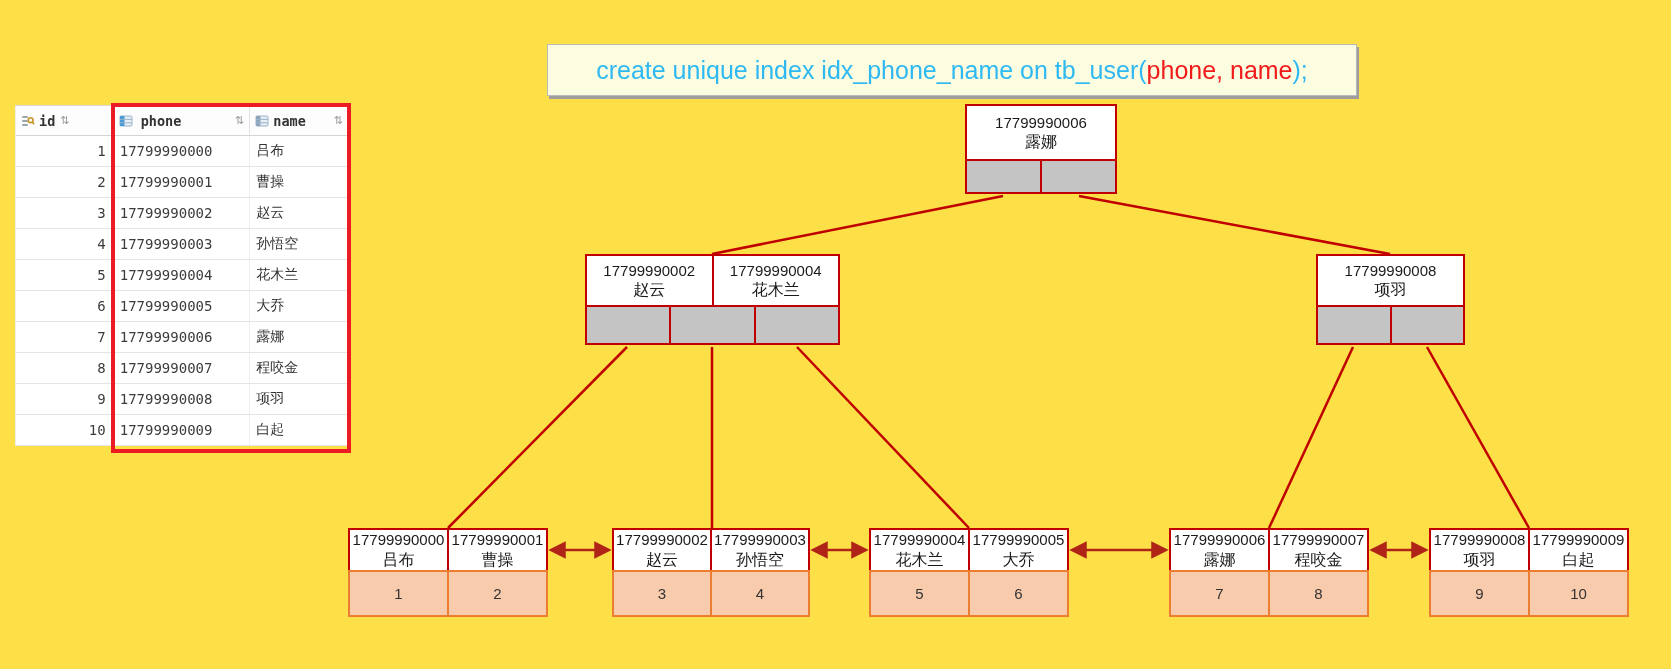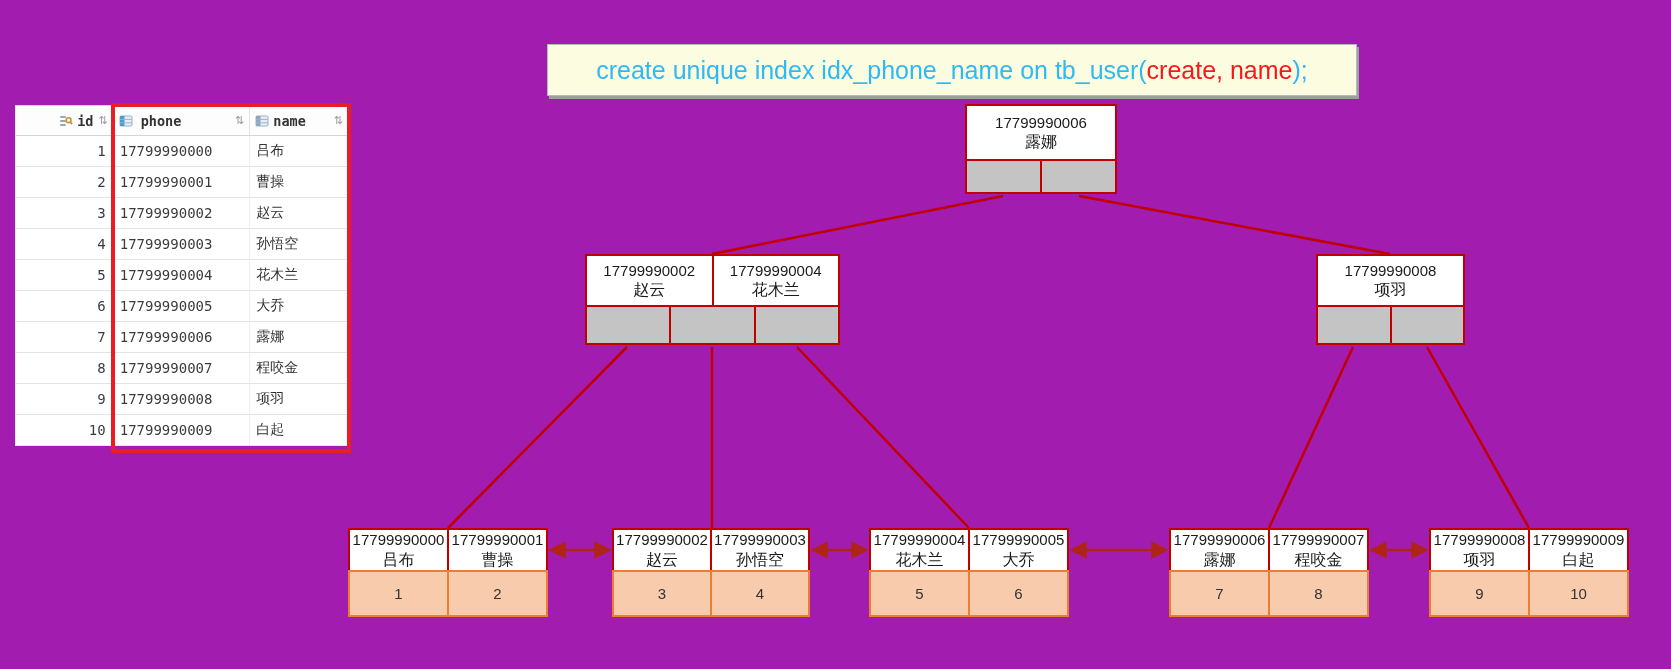--- a/index.html
+++ b/index.html
@@ -1,18 +1,18 @@
 <!DOCTYPE html>
 <html style="--node-border: #c00000; --ptr-fill: #c4c4c4; --leaf-border: #ed7d31; --leaf-fill: #f8cbad; --line: #c00000; --arrow: #b02418; --hl-box: #ec1c24; --sql-cyan: #2fb9f2; --sql-red: #f21b1b; --sql-bg: #fcfce0;"><head>
 <meta charset="utf-8">
 <style>
   * { margin:0; padding:0; box-sizing:border-box; }
   html,body { background:#fff; }
   body { font-family:"Liberation Sans", sans-serif; }
-  #canvas { position:relative; width:1671px; height:669px; background:#a21caf; overflow:hidden; }
+  #canvas { position:relative; width:1671px; height:669px; background:#fde047; overflow:hidden; }
 
   
   .sql-box {
     position:absolute; left:547px; top:44px; width:810px; height:52px;
     background:var(--sql-bg,#fcfce0);
     border:1px solid #b9b9b9;
     box-shadow:2px 3px 0 #9e9e9e;
     display:flex; align-items:center; justify-content:center;
     font-size:25px; letter-spacing:0px; white-space:pre;
   }
@@ -20,21 +20,21 @@
   .sql-hl   { color:var(--sql-red,#f21b1b); }
 
   
   .grid {
     position:absolute; left:15px; top:105px; width:333px;
     background:#fff; border-top:1px solid #d9d9d9; border-left:1px solid #ececec;
     font-size:14px; color:#3c3c3c;
   }
   .grid-header { display:flex; height:30px; border-bottom:1px solid #d4d4d4; background:#fdfdfd; color:#454545; }
   .hcell { display:flex; align-items:center; gap:4px; padding:0 5px; border-right:1px solid #e3e3e3; }
-  .hcell.c-id    { width:98px; justify-content:flex-end; }
+  .hcell.c-id    { width:98px; justify-content:flex-start; }
   .hcell.c-phone { width:137px;gap:8px; }
   .hcell.c-name  { width:98px; border-right:none;text-align:center; }
   .hname { font-family:"DejaVu Sans Mono", monospace; font-size:13.5px; font-weight:bold; color:#333; }
   .sort { color:#9a9a9a; font-size:11px; margin-left:auto; }
   .hcell.c-id .sort { margin-left:1px; }
   .hicon { flex:0 0 auto; display:inline-flex; }
 
   .grid-row { display:flex; height:31px; border-bottom:1px solid #e4e4e4; }
   .gcell { display:flex; align-items:center; font-family:"DejaVu Sans Mono", monospace; font-size:14px; color:#3b3b3b; }
   .gcell.c-id    { width:98px; justify-content:flex-end; padding-right:7px; border-right:1px solid #eee; }
@@ -62,21 +62,21 @@
   .idcell { flex:1; background:var(--leaf-fill,#f8cbad); border-left:2px solid var(--leaf-border,#ed7d31);
             display:flex; align-items:center; justify-content:center; font-size:15px; color:#333; }
   .idcell:first-child { border-left:none; }
 </style>
 </head>
 <body>
 
 <div id="canvas">
 
   <div class="sql-box">
-    <span class="sql-main">create unique index idx_phone_name on tb_user(</span><span class="sql-hl">create, name</span><span class="sql-main">);</span>
+    <span class="sql-main">create unique index idx_phone_name on tb_user(</span><span class="sql-hl">phone, name</span><span class="sql-main">);</span>
   </div>
 
   <div class="grid">
     <div class="grid-header">
       <div class="hcell c-id">
         <span class="hicon">
           <svg width="14" height="14" viewBox="0 0 14 14">
             <rect x="1" y="2" width="6" height="2" rx="1" fill="#9aa7b0"></rect>
             <rect x="1" y="6" width="6" height="2" rx="1" fill="#9aa7b0"></rect>
             <rect x="1" y="10" width="6" height="2" rx="1" fill="#9aa7b0"></rect>

